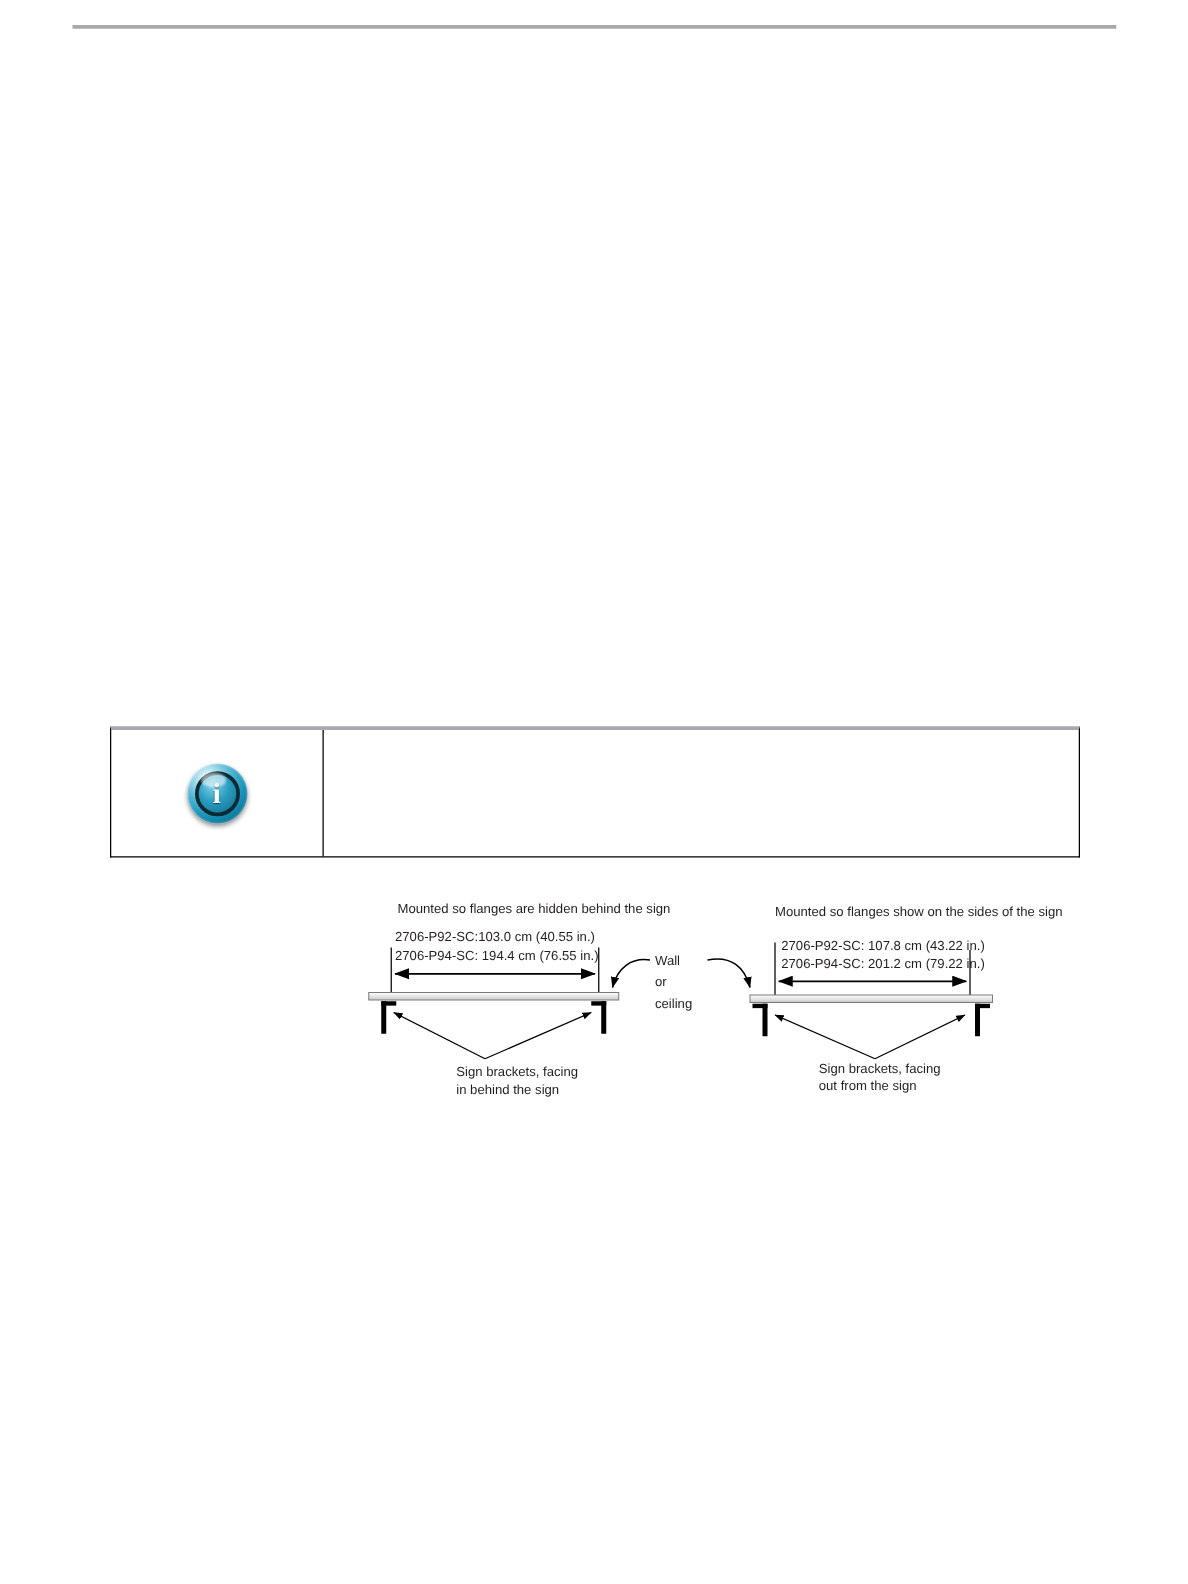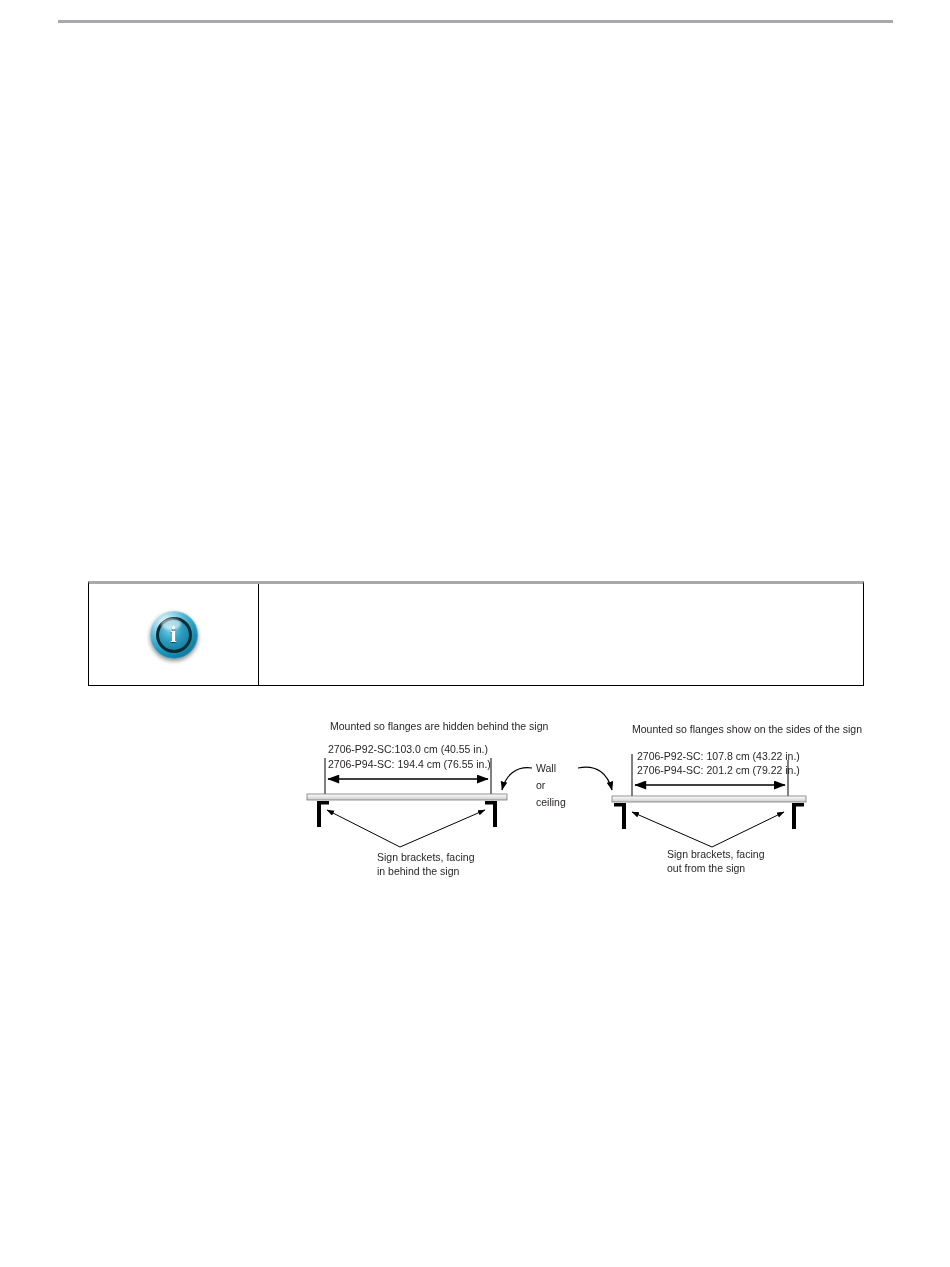--- a/index.html
+++ b/index.html
@@ -98,21 +98,21 @@
     font-weight: bold;
     font-size: 23px;
     line-height: 1;
     text-shadow: 0 1px 1px rgba(0,0,0,0.55);
     margin-top: -1px;
   }
 
   
   .figure {
     position: absolute;
-    left: 12px;
+    left: 0;
     top: 706px;
     width: 870px;
     height: 190px;
   }
   .figure svg { display: block; }
 
   .dtext {
     font-family: "Liberation Sans", sans-serif;
     font-size: 10.5px;
     fill: #231f20;

